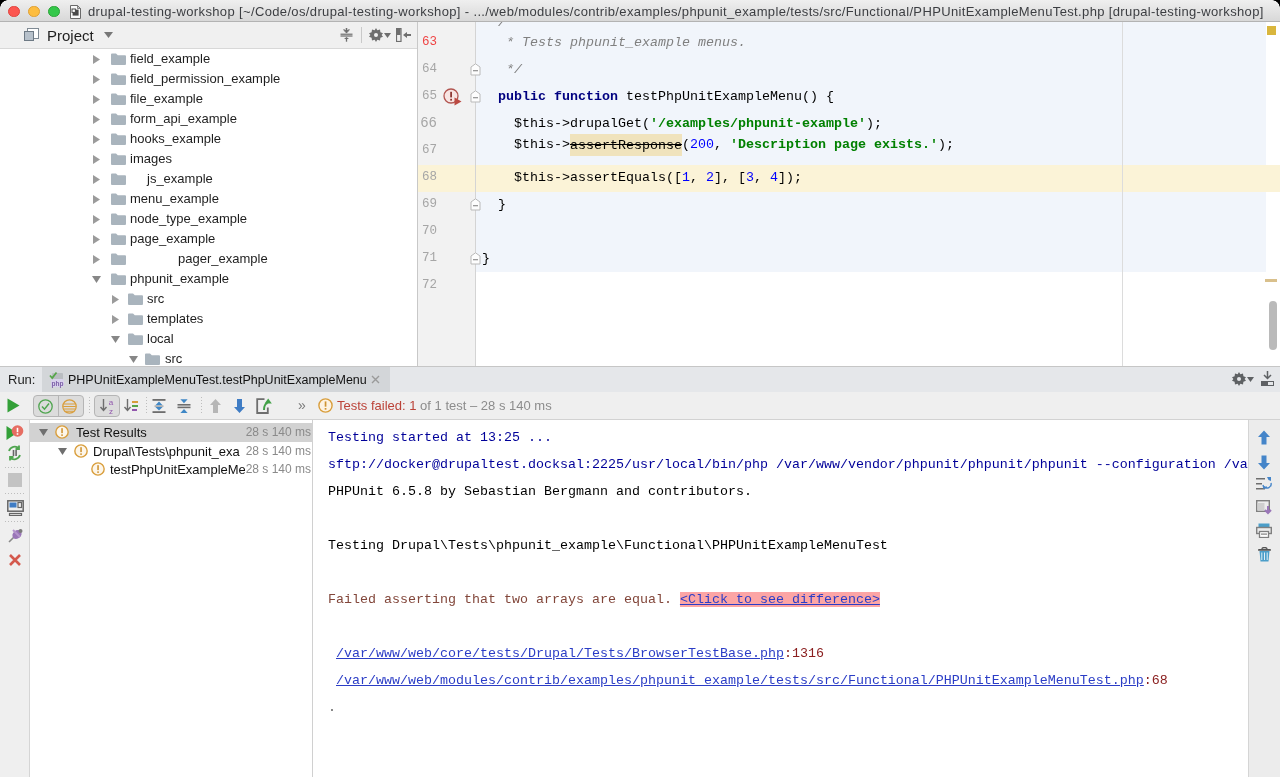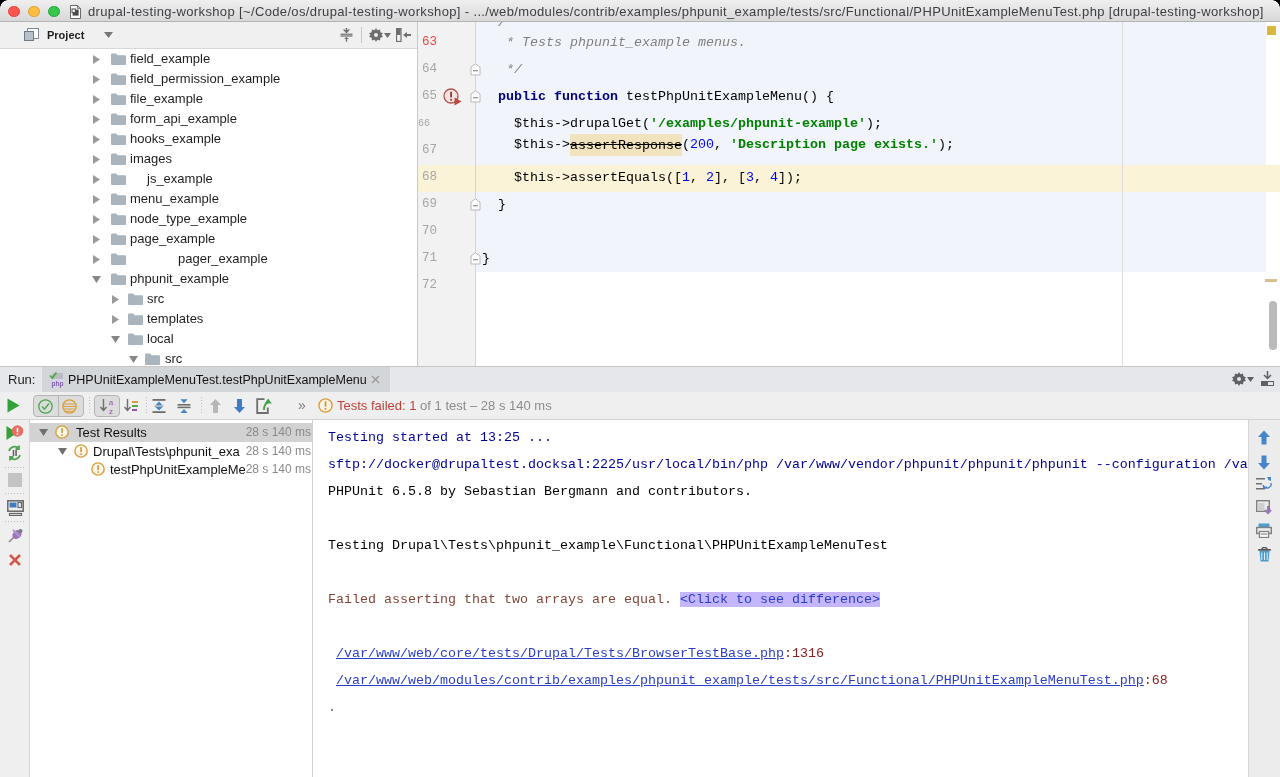--- a/index.html
+++ b/index.html
@@ -46,21 +46,21 @@
     <div class="abs" style="left:58px;top:0;width:790px;height:250px;background:#f1f5fb;"></div>
 
     <div class="abs" style="left:0;top:0;width:57px;height:344px;background:#f2f2f2;"></div>
     <div class="abs" style="left:0;top:143px;width:862px;height:27px;background:#fbf3d7;"></div>
     <div class="abs" style="left:57px;top:0;width:1px;height:344px;background:#d4d4d4;"></div>
 
     <div id="gutternums">
     <div class="ln" style="left:0;top:6.5px;width:19px;text-align:right;color:#ef4444;font-size:12.5px;">63</div>
     <div class="ln" style="left:0;top:33.5px;width:19px;text-align:right;color:#a6a6a6;font-size:12.5px;">64</div>
     <div class="ln" style="left:0;top:60.5px;width:19px;text-align:right;color:#a6a6a6;font-size:12.5px;">65</div>
-    <div class="ln" style="left:0;top:87.5px;width:19px;text-align:left;color:#a6a6a6;font-size:10px;">66</div>
+    <div class="ln" style="left:0;top:87.5px;width:19px;text-align:right;color:#a6a6a6;font-size:14px;">66</div>
     <div class="ln" style="left:0;top:114.5px;width:19px;text-align:right;color:#a6a6a6;font-size:12.5px;">67</div>
     <div class="ln" style="left:0;top:141.5px;width:19px;text-align:right;color:#a6a6a6;font-size:12.5px;">68</div>
     <div class="ln" style="left:0;top:168.5px;width:19px;text-align:right;color:#a6a6a6;font-size:12.5px;">69</div>
     <div class="ln" style="left:0;top:195.5px;width:19px;text-align:right;color:#a6a6a6;font-size:12.5px;">70</div>
     <div class="ln" style="left:0;top:222.5px;width:19px;text-align:right;color:#a6a6a6;font-size:12.5px;">71</div>
     <div class="ln" style="left:0;top:249.5px;width:19px;text-align:right;color:#a6a6a6;font-size:12.5px;">72</div>
     </div>
 
     <div class="abs" style="left:704px;top:0;width:1px;height:344px;background:#dcdcdc;"></div>
 
@@ -108,21 +108,21 @@
     <div class="abs" style="left:851px;top:279px;width:8px;height:49px;background:#aeaeae;border-radius:4px;opacity:0.85;"></div>
   </div>
 
   <div class="abs" id="proj" style="left:0;top:22px;width:418px;height:344px;background:#fff;border-right:1px solid #c8c8c8;box-sizing:border-box;">
 
     <div class="abs" style="left:0;top:0;width:417px;height:26px;background:#f0f0f0;border-bottom:1px solid #d8d8d8;"></div>
     <svg class="abs" style="left:24px;top:6px;" width="15" height="14" viewBox="0 0 15 14">
       <rect x="3.5" y="0.5" width="11" height="10" fill="#fff" stroke="#7f8a94"></rect>
       <rect x="0.5" y="3.5" width="9" height="9" fill="#b7c1cb" stroke="#6e7a85"></rect>
     </svg>
-    <div class="abs" style="left:47px;top:0px;height:26px;line-height:27px;font-size:11px;color:#1e1e1e;font-weight:bold;">Project</div>
+    <div class="abs" style="left:47px;top:0px;height:26px;line-height:27px;font-size:15px;color:#1e1e1e;">Project</div>
     <svg class="abs" style="left:104px;top:10px;" width="9" height="6" viewBox="0 0 9 6">
         <path d="M0 0 h9 l-4.5 6 z" fill="#777"></path>
       </svg>
 
     <svg class="abs" style="left:340px;top:6px;" width="13" height="14" viewBox="0 0 13 14">
       <path d="M6.5 0 l0 3 M3.5 1.5 l3 2 3 -2" stroke="#6e6e6e" stroke-width="1.3" fill="none"></path>
       <path d="M6.5 0 v3.2" stroke="#6e6e6e" stroke-width="1.3"></path>
       <path d="M4 3.3 l2.5 2 2.5 -2" fill="#6e6e6e"></path>
       <rect x="0.5" y="5.6" width="12" height="1.2" fill="#6e6e6e"></rect>
       <rect x="0.5" y="7.4" width="12" height="1.2" fill="#6e6e6e"></rect>
@@ -417,21 +417,21 @@
         </svg>
     <div class="abs" style="left:110px;top:94px;width:135px;height:19px;line-height:19px;font-size:13px;color:#111;white-space:nowrap;overflow:hidden;">testPhpUnitExampleMe</div>
     <div class="abs" style="left:230px;top:94px;width:81px;height:19px;line-height:19px;font-size:12px;color:#8a8a8a;text-align:right;">28 s 140 ms</div>
     </div>
 
     <div class="abs" id="console" style="left:314px;top:54px;width:934px;height:357px;background:#fff;overflow:hidden;">
     <div class="ln" style="left:14px;top:3.5px;"><span style="color:#000099;">Testing started at 13:25 ...</span></div>
     <div class="ln" style="left:14px;top:30.5px;"><span style="color:#000099;">sftp://docker@drupaltest.docksal:2225/usr/local/bin/php /var/www/vendor/phpunit/phpunit/phpunit --configuration /va</span></div>
     <div class="ln" style="left:14px;top:57.5px;">PHPUnit 6.5.8 by Sebastian Bergmann and contributors.</div>
     <div class="ln" style="left:14px;top:111.5px;">Testing Drupal\Tests\phpunit_example\Functional\PHPUnitExampleMenuTest</div>
-    <div class="ln" style="left:14px;top:165.5px;"><span style="color:#82463a;">Failed asserting that two arrays are equal. </span><span style="background:#c4b5fd;color:#2b3dc6;">&lt;Click to see difference&gt;</span></div>
+    <div class="ln" style="left:14px;top:165.5px;"><span style="color:#82463a;">Failed asserting that two arrays are equal. </span><span style="background:#fca5a5;color:#2b3dc6;text-decoration:underline;">&lt;Click to see difference&gt;</span></div>
     <div class="ln" style="left:14px;top:219.5px;"> <span style="color:#2b3dc6;text-decoration:underline;">/var/www/web/core/tests/Drupal/Tests/BrowserTestBase.php</span><span style="color:#8b2020;">:1316</span></div>
     <div class="ln" style="left:14px;top:246.5px;"> <span style="color:#2b3dc6;text-decoration:underline;">/var/www/web/modules/contrib/examples/phpunit_example/tests/src/Functional/PHPUnitExampleMenuTest.php</span><span style="color:#8b2020;">:68</span></div>
     <div class="ln" style="left:14px;top:273.5px;"><span style="color:#666;">.</span></div>
     </div>
 
     <div class="abs" style="left:1248px;top:54px;width:32px;height:357px;background:#ececec;border-left:1px solid #d5d5d5;box-sizing:border-box;"></div>
     <div id="rightcol">
     <svg class="abs" style="left:1257px;top:64px;" width="14" height="15" viewBox="0 0 14 15">
   <path d="M7 0.5 L13 7 H9.5 V14.5 H4.5 V7 H1 Z" fill="#4585c9"></path>
         </svg>

